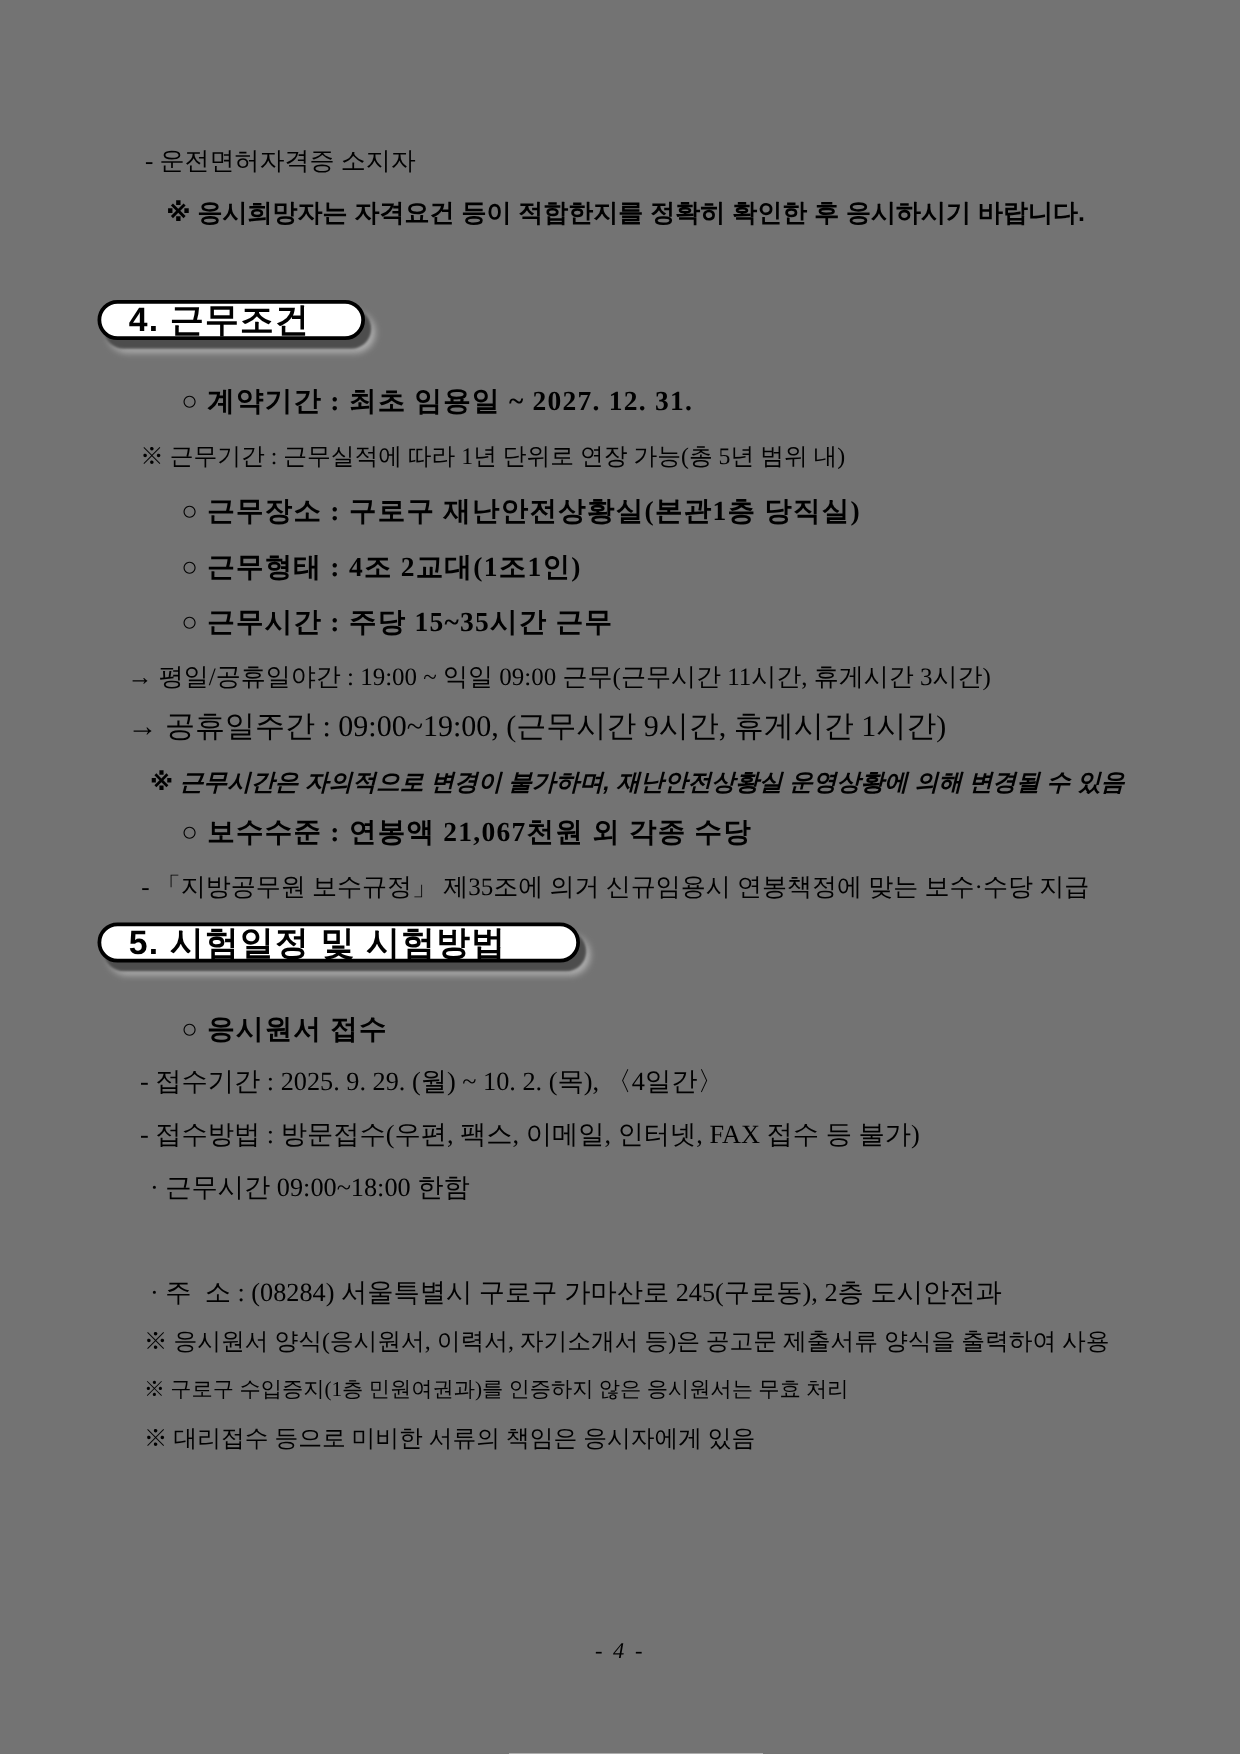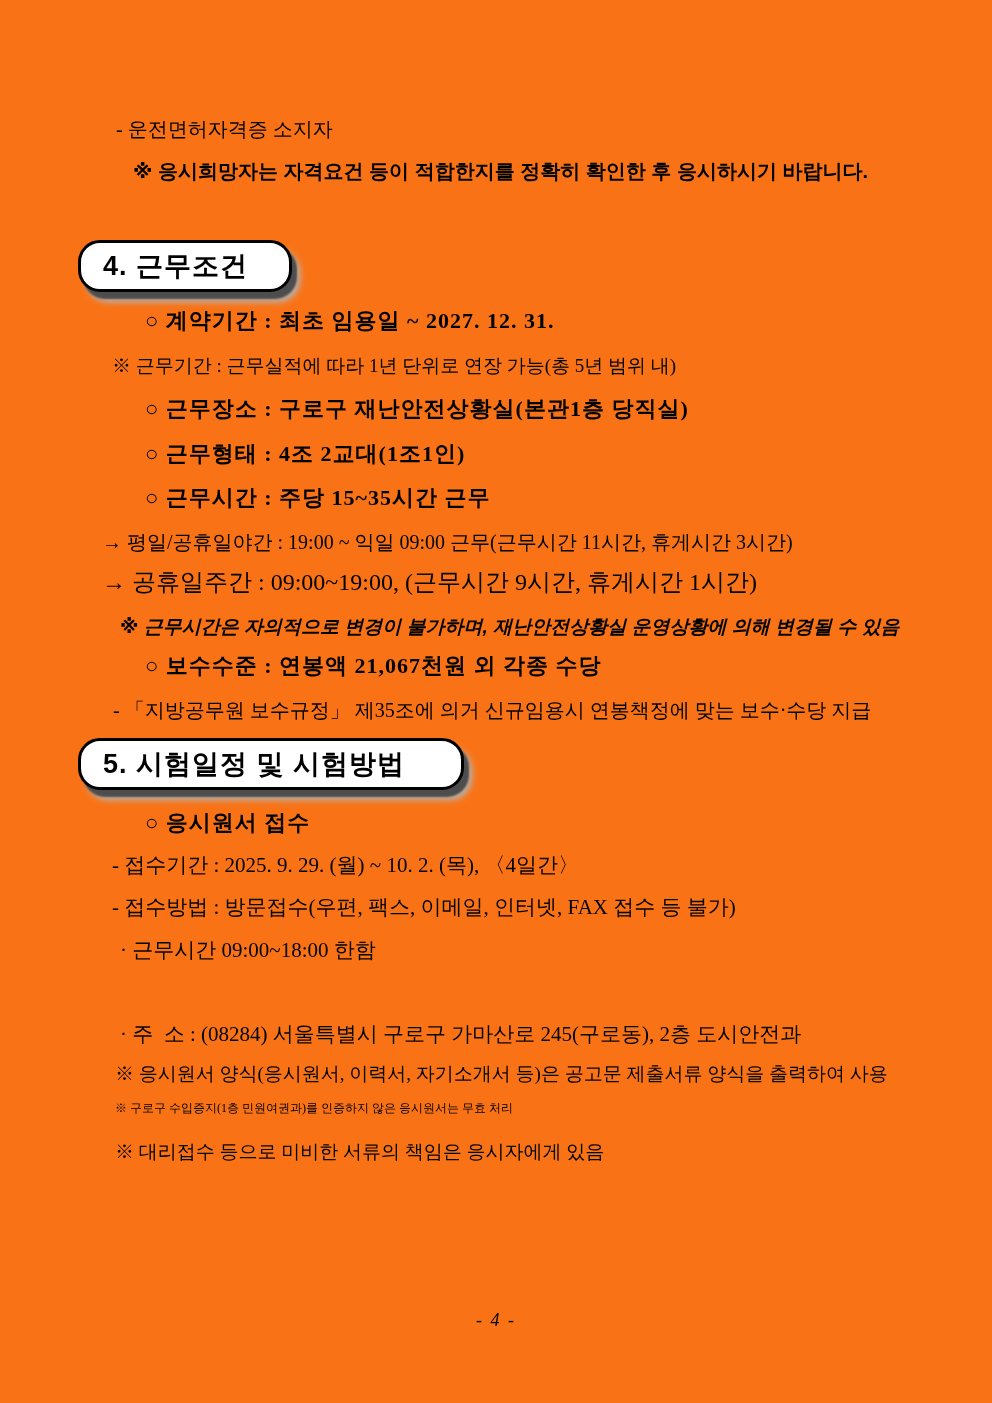--- a/index.html
+++ b/index.html
@@ -1,40 +1,40 @@
 <!DOCTYPE html>
 <html><head>
 <meta charset="utf-8">
 <style>
   html, body { margin: 0; padding: 0; background: #ffffff; }
   .page {
     position: relative;
     width: 992px;
     height: 1403px;
-    background: #f97316;
+    background: #737373;
     color: #000000;
     overflow: hidden;
   }
   .line {
     position: absolute;
     white-space: pre;
     line-height: 1.15;
     color: #000;
   }
   .t-serif  { font-family: "Liberation Serif", "DejaVu Serif", serif; }
   .t-gothic { font-family: "Liberation Sans", "DejaVu Sans", sans-serif; }
 
   
   .intro-license { top: 118px; left: 116px; font-size: 20px; }
   .intro-notice  { top: 160px; left: 133px; font-size: 20px; font-weight: bold; text-align: center; }
 
   
   .section-box {
     position: absolute;
-    height: 52px;
+    height: 32px;
     border: 3px solid #000;
     border-radius: 22px;
     background: #ffffff;
     box-shadow: 5px 7px 2px #4d4d4d, 8px 10px 6px #b5b5b5;
     display: flex;
     align-items: center;
     padding: 0 22px;
     box-sizing: border-box;
   }
   .box4 { top: 240px; left: 78px; min-width: 214px; }
@@ -60,21 +60,21 @@
   .l-salary-note  { top: 699px; left: 113px; font-size: 20px; }
 
   
   .m-apply  { top: 810px;  left: 97px; }
   .m-period { top: 853px;  left: 112px; font-size: 21px; }
   .m-method { top: 895px;  left: 112px; font-size: 21px; }
   .m-hours  { top: 938px;  left: 120px; font-size: 21px; }
   .m-office { top: 980px;  left: 112px; font-size: 21px; }
   .m-addr   { top: 1022px; left: 120px; font-size: 21px; }
   .m-note1  { top: 1063px; left: 115px; font-size: 19px; }
-  .m-note2  { top: 1102px; left: 115px; font-size: 12px; }
+  .m-note2  { top: 1102px; left: 115px; font-size: 17px; }
   .m-note3  { top: 1141px; left: 115px; font-size: 19px; }
 
   
   .page-num {
     top: 1310px; left: 0; width: 100%;
     text-align: center; font-size: 18px; font-style: italic;
     letter-spacing: 2px;
   }
 </style>
 </head>

